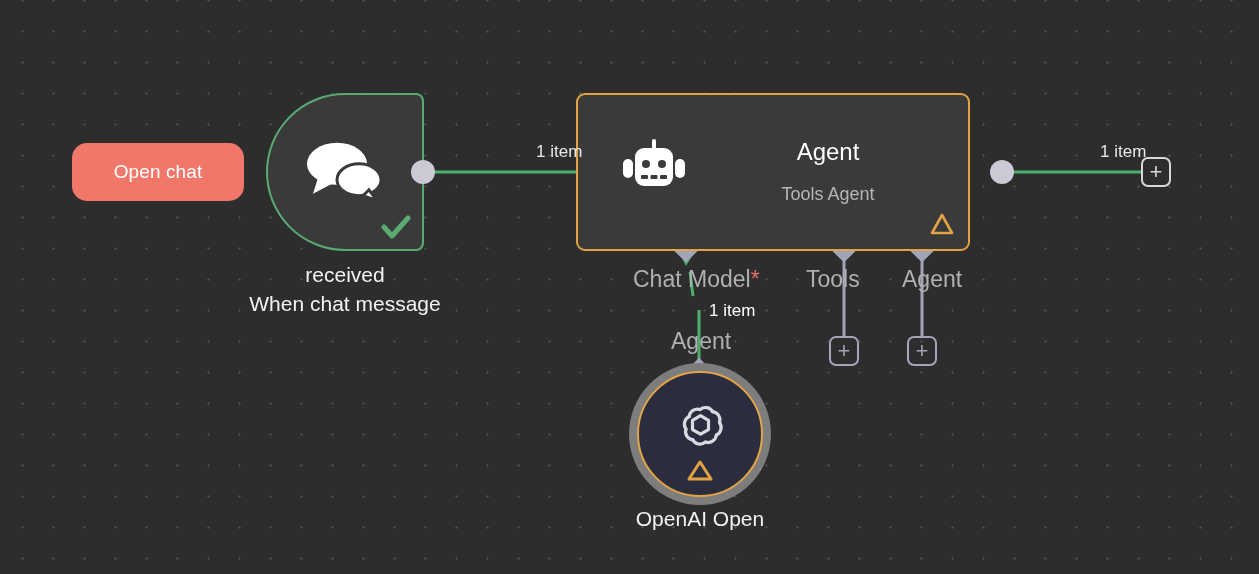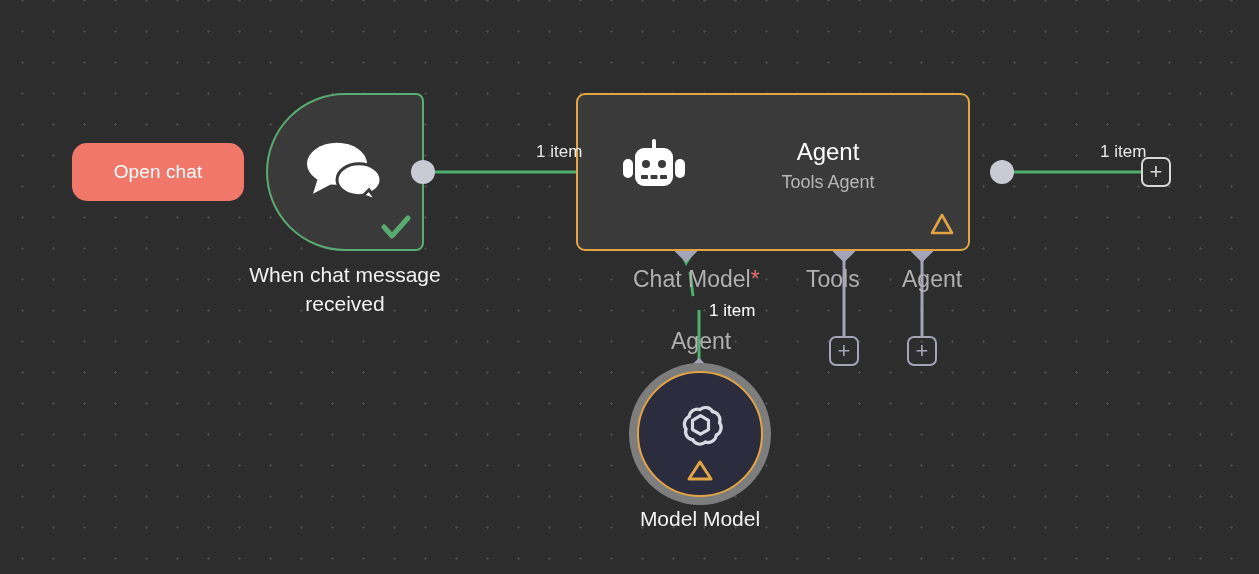--- a/index.html
+++ b/index.html
@@ -95,21 +95,21 @@
   }
   #agent-title {
     color: #ffffff;
     font-size: 24px;
     line-height: 31px;
   }
   #agent-subtitle {
     color: #b6b6b6;
     font-size: 18px;
     line-height: 26px;
-    margin-top: 2px;
+    margin-top: 14px;
   }
   #agent-warning-icon {
     position: absolute;
     right: 14px; bottom: 14px;
     width: 24px; height: 22px;
     cursor: pointer;
   }
 
   
   .edge-label {
@@ -240,22 +240,22 @@
       <ellipse cx="32" cy="24" rx="30" ry="21" fill="#ffffff"></ellipse>
       <path d="M13 38 L8 54 L27 44 Z" fill="#ffffff"></path>
       <ellipse cx="54" cy="40" rx="22" ry="16" fill="#ffffff" stroke="#3a3a3a" stroke-width="3"></ellipse>
       <path d="M64 50 L72 61 L58 56 Z" fill="#ffffff" stroke="#3a3a3a" stroke-width="3"></path>
     </svg>
     <svg id="chat-trigger-check" viewBox="0 0 30 26">
       <polyline points="3,12 11,21 27,3" fill="none" stroke="#5aab71" stroke-width="5" stroke-linecap="round" stroke-linejoin="round"></polyline>
     </svg>
   </div>
   <div id="chat-trigger-label">
+    <div>received</div>
     <div>When chat message</div>
-    <div>received</div>
   </div>
 
   <svg class="layer" width="1259" height="574">
     <circle cx="423" cy="172" r="12" fill="#c9cad4"></circle>
     <circle cx="1002" cy="172" r="12" fill="#c9cad4"></circle>
 
     <rect x="675" y="236" width="22" height="22" fill="#a3a4b8" transform="rotate(45 686 247)"></rect>
     <rect x="833" y="236" width="22" height="22" fill="#a3a4b8" transform="rotate(45 844 247)"></rect>
     <rect x="911" y="236" width="22" height="22" fill="#a3a4b8" transform="rotate(45 922 247)"></rect>
 
@@ -317,15 +317,15 @@
         <path d="M18.9 38.9 c-5.3-0.6-8.6-5.9-6.9-10.8"></path>
         <path d="M12 28.1 c-3.1-4.3-1.6-10.3 3.2-12.6"></path>
         <path d="M15.2 15.5 c0.6-5.3 5.9-8.6 10.8-7"></path>
         <path d="M18.5 19.3 l8-4.6 8 4.6 v9.3 l-8 4.6 -8-4.6 Z"></path>
       </g>
     </svg>
     <svg id="openai-warning" viewBox="0 0 30 26">
       <path d="M15 5 L26 22 L4 22 Z" fill="none" stroke="#e2a445" stroke-width="3" stroke-linejoin="round"></path>
     </svg>
   </div>
-  <div id="openai-label">Model Model</div>
+  <div id="openai-label">OpenAI Open</div>
 
 </div>
 
 </body></html>

